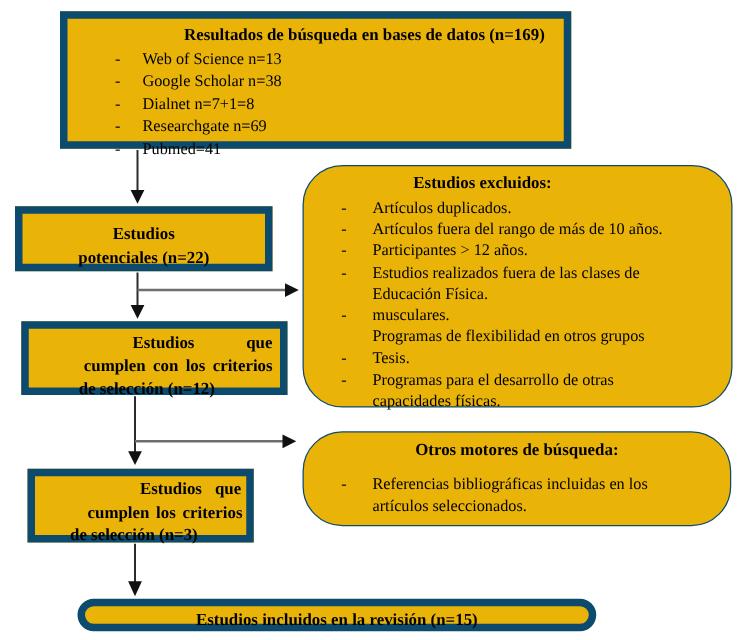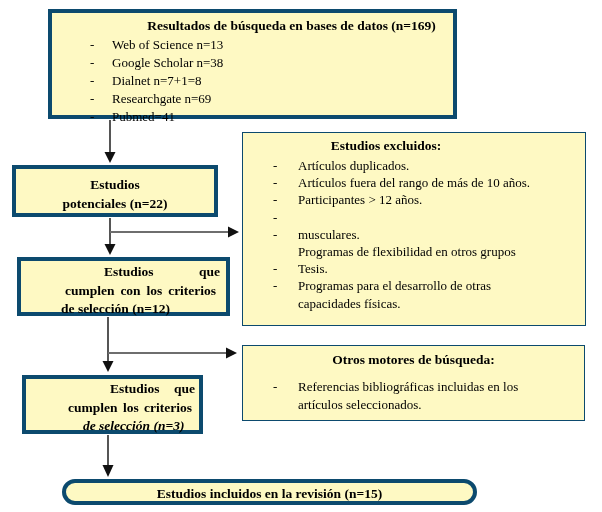--- a/index.html
+++ b/index.html
@@ -1,22 +1,22 @@
 <!DOCTYPE html>
 <html><head>
 <meta charset="utf-8">
 <style>
   html,body { margin:0; padding:0; background:#ffffff; }
   .canvas {
     position:relative; width:602px; height:512px; background:#ffffff;
     font-family:"Liberation Serif","DejaVu Serif",serif; color:#000;
     overflow:hidden;
   }
-  .box { position:absolute; border:4px solid #0c4a6e; box-sizing:border-box; background:#fef9c3; }
-  .box.thin { border-width:1.5px; }
+  .box { position:absolute; border:6px solid #0c4a6e; box-sizing:border-box; background:#eab308; }
+  .box.thin { border-width:1.5px;border-radius:32px; }
 
   
   .b-search { left:48px; top:9px; width:409px; height:110px; }
   .b-search .title { font-weight:bold; font-size:13.5px; text-align:center; padding-left:78px; margin-top:5px; }
   .b-search .list { margin-top:2px; }
   .b-search .row { display:flex; line-height:18px; font-size:13px; }
   .b-search .dash { margin-left:38px; width:22px; flex:none; }
 
   
   .b-potential { left:12px; top:165px; width:206px; height:52px;
@@ -25,21 +25,21 @@
   
   .b-crit { font-weight:bold; font-size:13.5px; line-height:18.6px; }
   .b-crit12 { left:17px; top:257px; width:213px; height:59px; padding-top:2px; }
   .b-crit3  { left:22px; top:375px; width:181px; height:59px; padding-top:1px; }
   .b-crit .l1 { display:flex; justify-content:space-between; }
   .b-crit12 .l1 { margin-left:83px; margin-right:6px; }
   .b-crit3  .l1 { margin-left:84px; margin-right:4px; }
   .b-crit12 .l2 { margin-left:44px; word-spacing:2.5px; }
   .b-crit3  .l2 { margin-left:42px; word-spacing:2px; }
   .b-crit12 .l3 { margin-left:40px; }
-  .b-crit3  .l3 { margin-left:57px;font-style:italic; }
+  .b-crit3  .l3 { margin-left:28px; }
 
   
   .b-included { left:62px; top:479px; width:415px; height:26px;
     text-align:center; font-weight:bold; font-size:13.5px; line-height:21px;border-radius:13px; }
 
   
   .b-excluded { left:242px; top:132px; width:344px; height:194px; }
   .b-excluded .title { font-weight:bold; font-size:13.5px; text-align:center; padding-right:56px; margin-top:3px; line-height:19px; }
   .b-excluded .list { margin-top:2px; }
   .b-excluded .row { display:flex; font-size:13px; line-height:17.2px; }
@@ -151,20 +151,24 @@
         </div>
       </div>
       <div class="row">
         <span class="dash">-</span>
         <div class="itext">
           <div>Participantes &gt; 12 años.</div>
         </div>
       </div>
       <div class="row">
         <span class="dash">-</span>
+        <div class="itext">
+          <div>Estudios realizados fuera de las clases de</div>
+          <div>Educación Física.</div>
+        </div>
       </div>
       <div class="row">
         <span class="dash">-</span>
         <div class="itext">
           <div>musculares.</div>
           <div>Programas de flexibilidad en otros grupos</div>
         </div>
       </div>
       <div class="row">
         <span class="dash">-</span>

